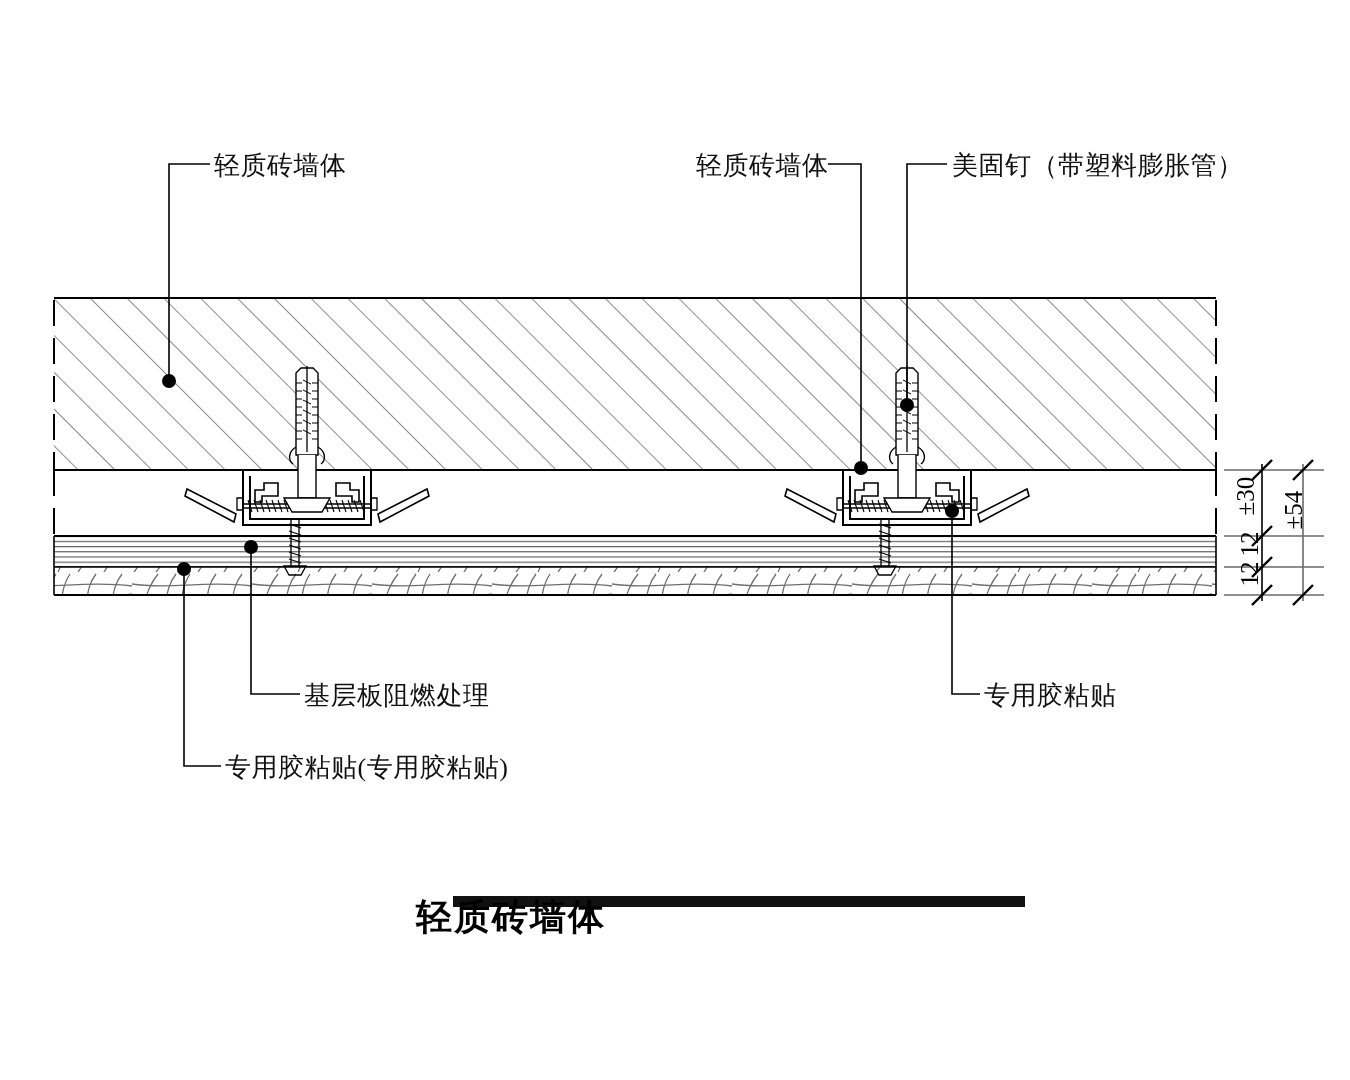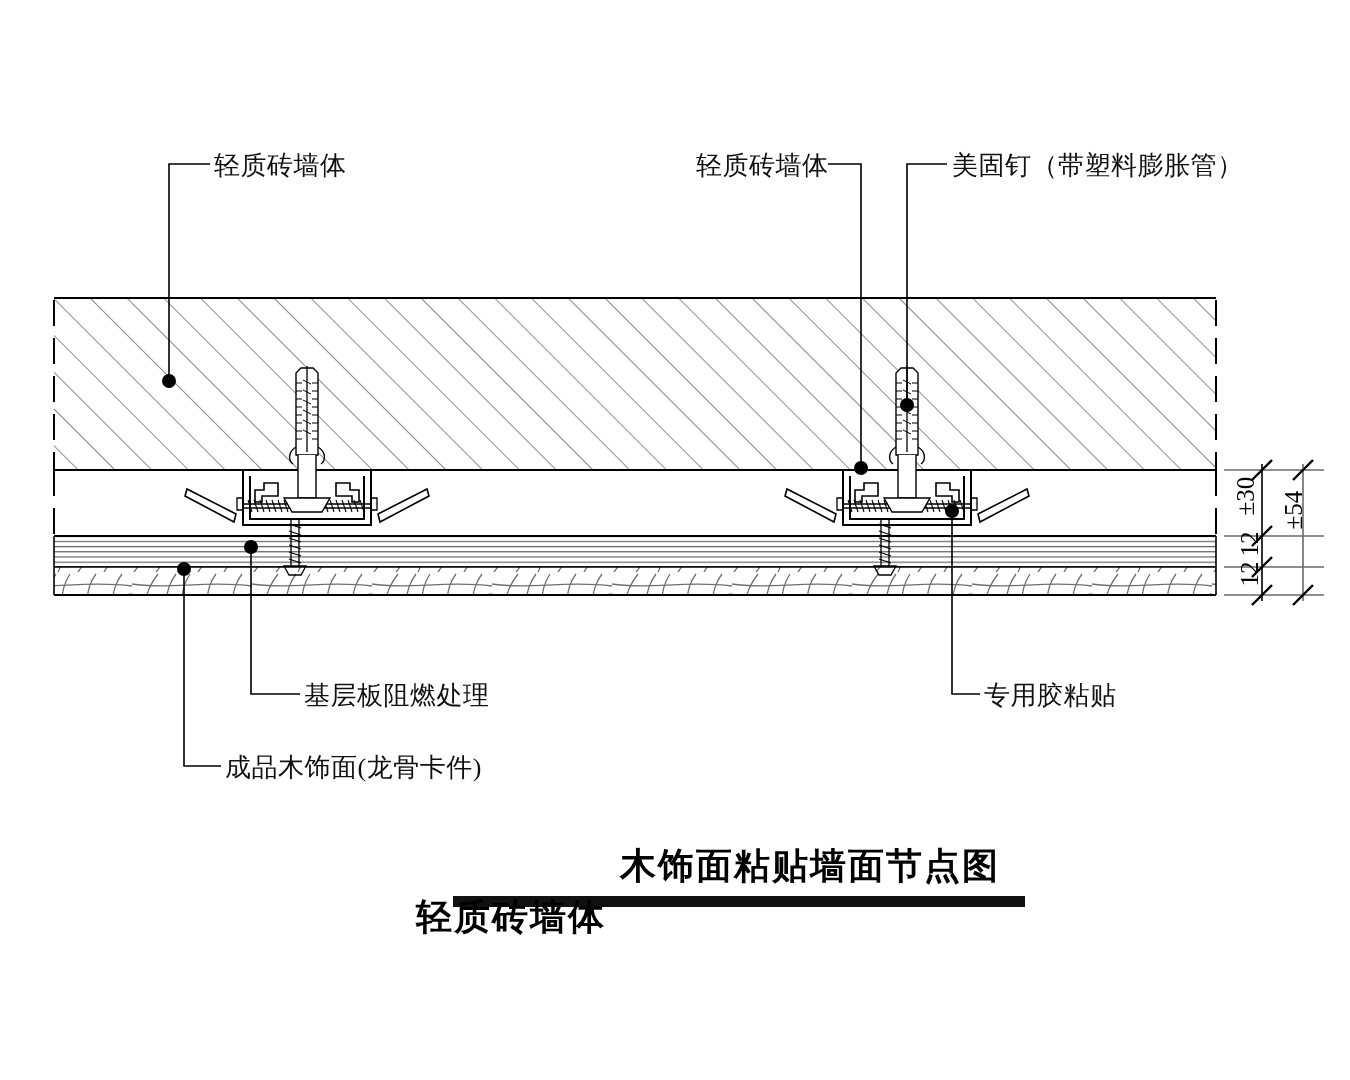--- a/index.html
+++ b/index.html
@@ -304,29 +304,28 @@
   </svg>
 
   <div class="lbl lbl-anno" style="left:202px;top:148px;">轻质砖墙体</div>
 
   <div class="lbl lbl-anno" style="left:684px;top:148px;">轻质砖墙体</div>
 
   <div class="lbl lbl-anno" style="left:292px;top:678px;">基层板阻燃处理</div>
 
   <div class="lbl lbl-anno" style="left:940px;top:148px;">美固钉（带塑料膨胀管）</div>
 
-  <div class="lbl lbl-anno" style="left:213px;top:750px;">成品木饰面(龙骨卡件)</div>
+  <div class="lbl lbl-anno" style="left:213px;top:750px;">专用胶粘贴(专用胶粘贴)</div>
 
   <div class="lbl lbl-anno" style="left:972px;top:678px;">专用胶粘贴</div>
 
   <div class="dim rot" style="left:1199px;top:482px;width:70px;text-align:center;">±30</div>
 
   <div class="dim rot" style="left:1218px;top:530px;width:40px;text-align:center;">12</div>
 
   <div class="dim rot" style="left:1218px;top:560px;width:40px;text-align:center;">12</div>
 
   <div class="dim rot" style="left:1242px;top:496px;width:80px;text-align:center;">±54</div>
 
-  <div class="title-main" style="left:608px;top:842px;">木饰面粘贴墙面节点图</div>
 
   <div class="title-sub" style="left:404px;top:893px;">轻质砖墙体</div>
 
 </div>
 
 </body></html>

